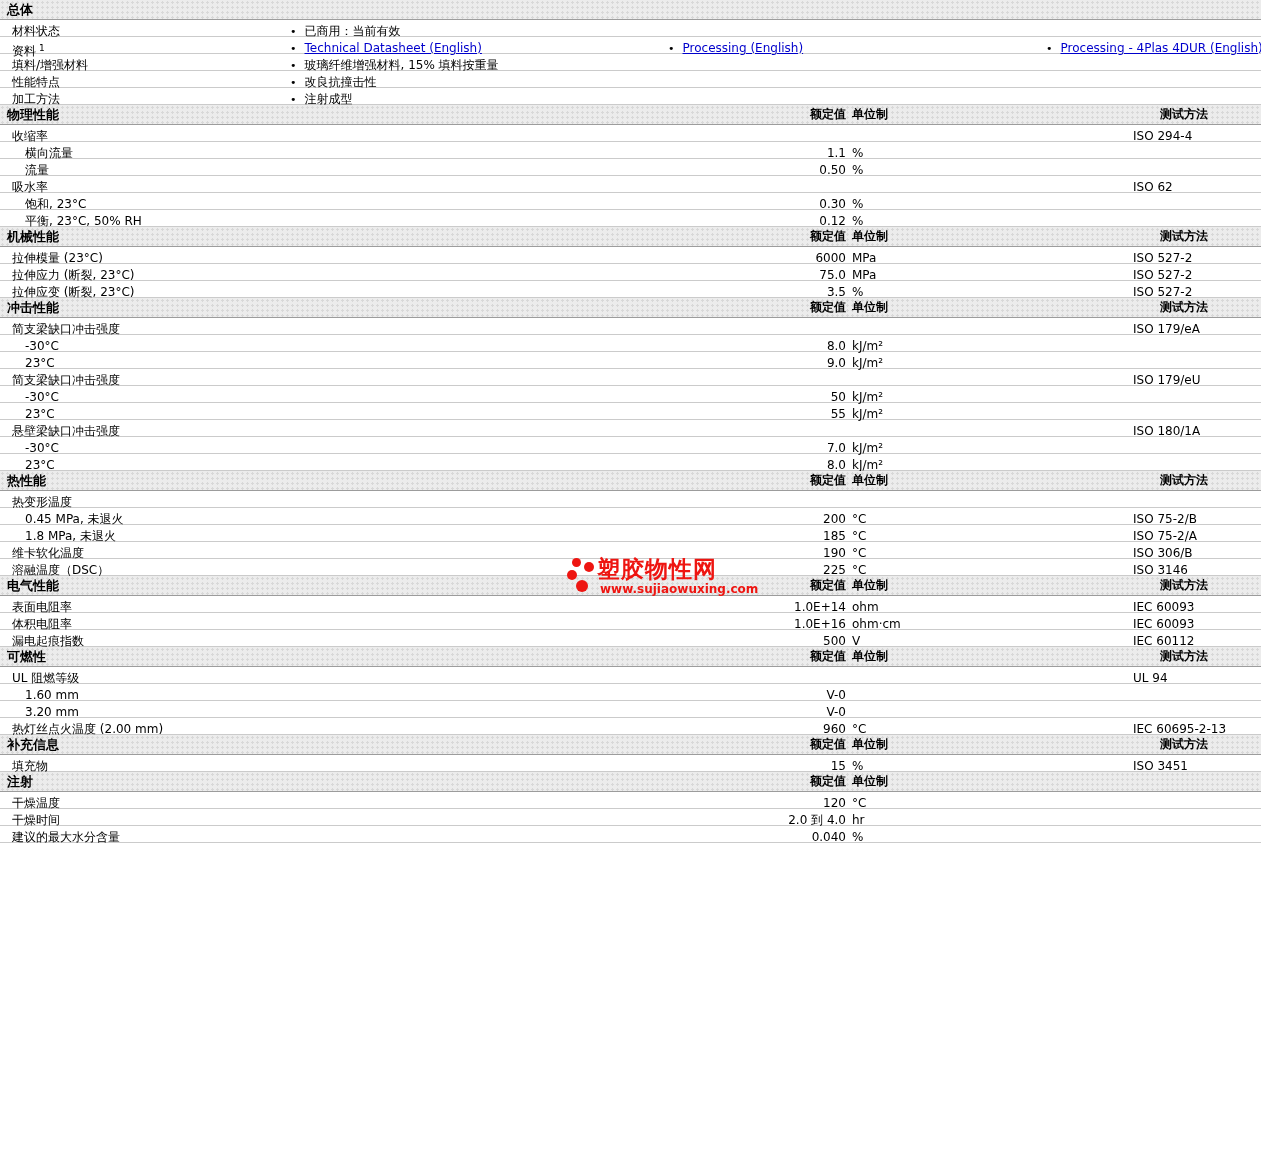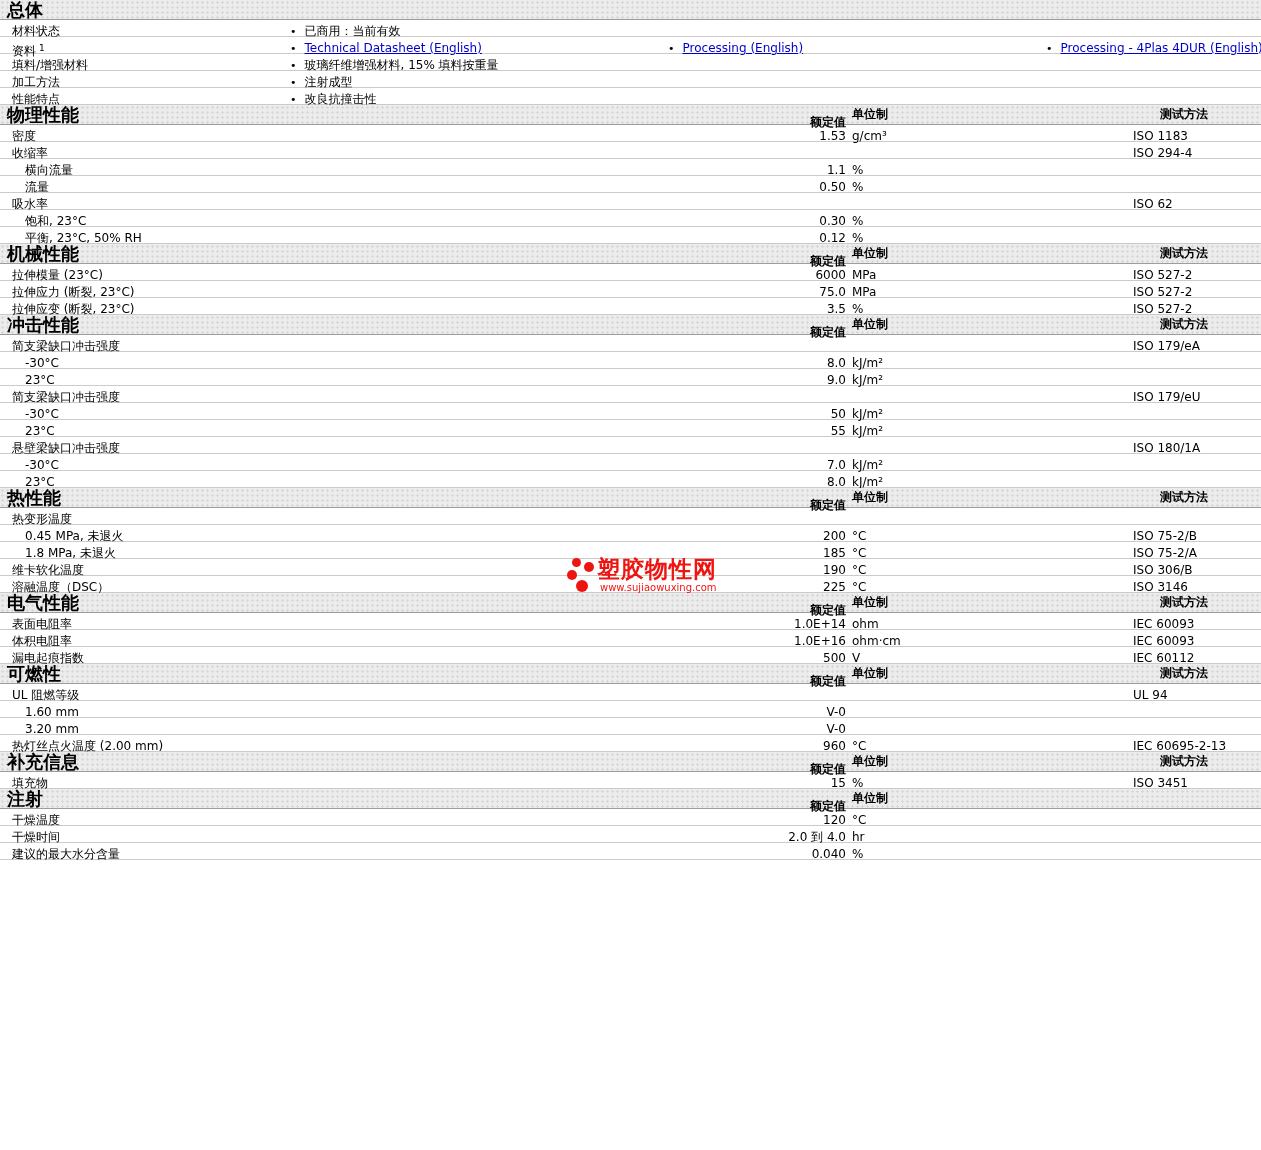--- a/index.html
+++ b/index.html
@@ -9,43 +9,43 @@
   html,body{margin:0;padding:0;background:#ffffff;}
   body{font-family:"DejaVu Sans","Liberation Sans",sans-serif;font-size:12px;color:var(--text);}
   .page{position:relative;width:1261px;height:1150px;background:#ffffff;overflow:hidden;}
   .sec-header{
     position:relative;height:20px;box-sizing:border-box;
     border-bottom:1px solid var(--header-border);
     background-color:var(--header-bg);
     background-image:radial-gradient(circle,var(--header-dot) 1px,rgba(0,0,0,0) 1.2px);
     background-size:5px 5px;
   }
-  .sec-title{position:absolute;left:7px;top:0;line-height:19px;font-weight:bold;font-size:18px;}
-  .hdr-rated{position:absolute;right:415px;top:8px;line-height:19px;font-weight:bold;margin-left:16px;}
+  .sec-title{position:absolute;left:7px;top:0;line-height:19px;font-weight:bold;font-size:13px;}
+  .hdr-rated{position:absolute;right:415px;top:0;line-height:19px;font-weight:bold;margin-left:16px;}
   .hdr-unit{position:absolute;left:852px;top:0;line-height:19px;font-weight:bold;}
   .hdr-method{position:absolute;left:1133px;top:0;line-height:19px;font-weight:bold;margin-left:27px;}
   .row{position:relative;height:17px;box-sizing:border-box;border-bottom:1px solid var(--row-border);}
   .label{position:absolute;left:12px;top:0;line-height:22px;white-space:nowrap;}
   .label.ind{left:25px;}
   .sup{font-size:9px;vertical-align:4px;margin-left:3px;}
   .value{position:absolute;right:415px;top:0;line-height:22px;white-space:nowrap;}
   .unit{position:absolute;left:852px;top:0;line-height:22px;white-space:nowrap;}
   .method{position:absolute;left:1133px;top:0;line-height:22px;white-space:nowrap;}
   .gen-item{position:absolute;top:0;line-height:22px;white-space:nowrap;}
   .bullet{display:inline-block;margin-right:8px;font-size:11px;vertical-align:0px;}
   a.doc-link{color:var(--link);text-decoration:underline;cursor:pointer;}
   .watermark{position:absolute;left:563px;top:552px;width:150px;height:46px;pointer-events:none;z-index:5;}
   .logo-dots{position:absolute;left:0;top:0;width:32px;height:46px;}
   .logo-dots i{position:absolute;border-radius:50%;background:var(--logo-red);}
   .logo-dots .d1{left:9px;top:6px;width:9px;height:9px;}
   .logo-dots .d2{left:21px;top:10px;width:10px;height:10px;}
   .logo-dots .d3{left:4px;top:18px;width:10px;height:10px;}
   .logo-dots .d4{left:13px;top:28px;width:12px;height:12px;}
   .site-name{position:absolute;left:34px;top:2px;font-size:23px;font-weight:bold;color:var(--logo-red);letter-spacing:1px;white-space:nowrap;}
-  .site-url{position:absolute;left:37px;top:30px;font-size:10px;font-weight:normal;color:var(--logo-red);white-space:nowrap;}
+  .site-url{position:absolute;left:37px;top:30px;font-size:12px;font-weight:bold;color:var(--logo-red);white-space:nowrap;}
 </style>
 </head>
 <body>
 
 <div class="page">
   <div id="table">
       <div class="sec-header">
         <span class="sec-title">总体</span>
       </div>
       <div class="row">
@@ -56,38 +56,32 @@
         <span class="label"><span>资料</span><sup class="sup">1</sup></span>
         <span class="gen-item" style="left: 290px;"><span class="bullet">•</span><a class="doc-link" href="#">Technical Datasheet (English)</a></span>
         <span class="gen-item" style="left: 668px;"><span class="bullet">•</span><a class="doc-link" href="#">Processing (English)</a></span>
         <span class="gen-item" style="left: 1046px;"><span class="bullet">•</span><a class="doc-link" href="#">Processing - 4Plas 4DUR (English)</a></span>
       </div>
       <div class="row">
         <span class="label"><span>填料/增强材料</span></span>
         <span class="gen-item" style="left: 290px;"><span class="bullet">•</span><span>玻璃纤维增强材料, 15% 填料按重量</span></span>
       </div>
       <div class="row">
+        <span class="label"><span>性能特点</span></span>
+        <span class="gen-item" style="left: 290px;"><span class="bullet">•</span><span>改良抗撞击性</span></span>
+      </div>
+      <div class="row">
         <span class="label"><span>加工方法</span></span>
         <span class="gen-item" style="left: 290px;"><span class="bullet">•</span><span>注射成型</span></span>
       </div>
-      <div class="row">
-        <span class="label"><span>性能特点</span></span>
-        <span class="gen-item" style="left: 290px;"><span class="bullet">•</span><span>改良抗撞击性</span></span>
-      </div>
       <div class="sec-header">
         <span class="sec-title">物理性能</span>
         <span class="hdr-rated">额定值</span>
         <span class="hdr-unit">单位制</span>
         <span class="hdr-method">测试方法</span>
-      </div>
-      <div class="row">
-        <span class="label">密度</span>
-        <span class="value">1.53</span>
-        <span class="unit">g/cm³</span>
-        <span class="method">ISO 1183</span>
       </div>
       <div class="row">
         <span class="label">收缩率</span>
         <span class="method">ISO 294-4</span>
       </div>
       <div class="row">
         <span class="label ind">横向流量</span>
         <span class="value">1.1</span>
         <span class="unit">%</span>
       </div>

